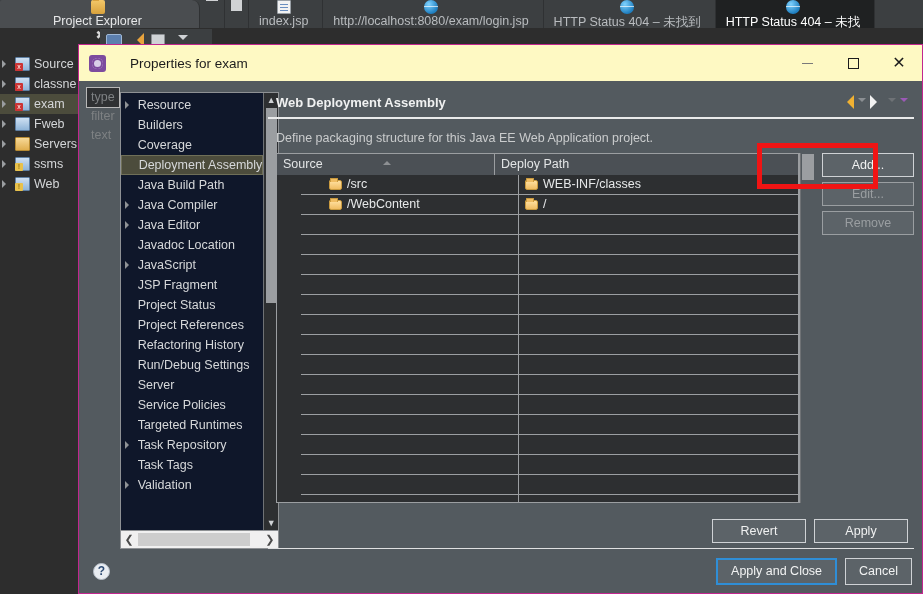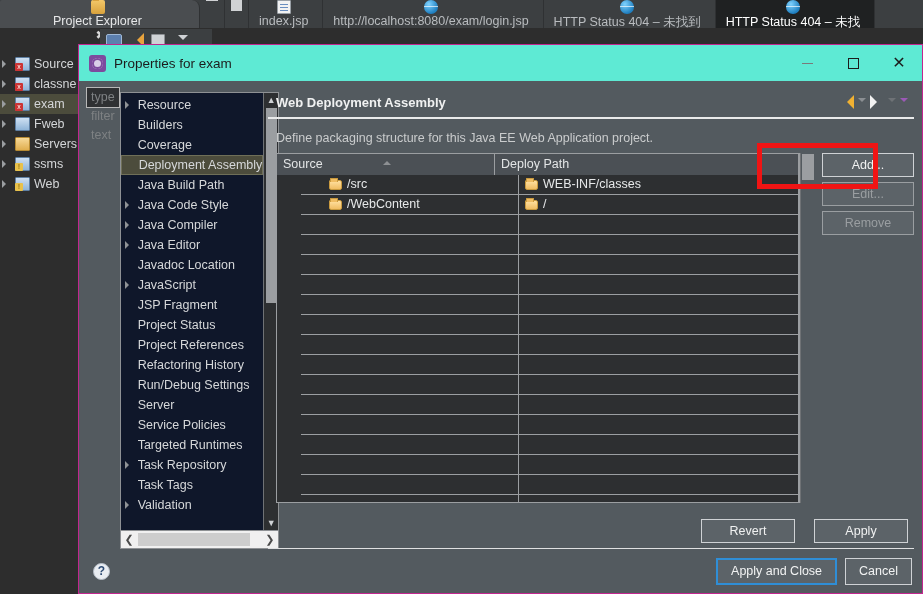--- a/index.html
+++ b/index.html
@@ -70,22 +70,22 @@
       background: radial-gradient(ellipse at 50% 100%, #1f6fa8, #123a55 70%); border-radius: 50% 50% 0 0;}
   .bg-blue-dot:after{content:"";position:absolute;left:14px;top:4px;width:8px;height:3px;background:#3fd6c9;border-radius:2px;}
 
   
   #dialog {
     position: absolute; left: 78px; top: 44px; width: 845px; height: 550px;
     background: #535a5f; border: 1px solid #c2268f;
     display: flex; flex-direction: column;
   }
   .dlg-title {
-    height: 36px; background: #5eead4; display: flex; align-items: center;
-    padding-left: 10px; flex: none;
+    height: 36px; background: #fef9c3; display: flex; align-items: center;
+    padding-left: 10px; flex: none; gap: 16px;
   }
   .dlg-title .gear {
     width: 17px; height: 17px; background: #7d4b9e; border-radius: 3px;
     position: relative; flex: none; margin-right: 8px;
   }
   .dlg-title .gear:after{
     content:""; position:absolute; left:3px; top:3px; width:11px; height:11px;
     border-radius:50%; background:#d9cfe8; box-shadow: inset 0 0 0 2px #7d4b9e;
   }
   .dlg-title .t { font-size: 13.5px; color: #1c1c1c; }
@@ -176,21 +176,21 @@
 
   .btn-col { width: 100px; flex: none; padding-left: 8px; display: flex; flex-direction: column; gap: 5px; }
   .dbtn {
     height: 24px; background: #5c6368; border: 1px solid #cfd2d5; color: #f0f1f1;
     font-size: 12.5px; display: flex; align-items: center; justify-content: center;
     font-family: "Liberation Sans", sans-serif;
   }
   .dbtn.disabled { color: #9a9ea1; border-color: #9a9ea1; }
 
   .page-footer { height: 46px; display: flex; align-items: center; justify-content: flex-end;
-    gap: 19px; padding: 10px 6px 0 0; border-bottom: 1px solid #dfe0e1; }
+    gap: 8px; padding: 10px 6px 0 0; border-bottom: 1px solid #dfe0e1; }
   .page-footer .dbtn { width: 94px; }
 
   .dlg-bottom {
     height: 44px; flex: none; display: flex; align-items: center; padding: 0 10px 0 14px;
   }
   .help-ico { width: 17px; height: 17px; border-radius: 50%; background: #e9edf2;
     border: 1px solid #b7bfc9; color: #2d4b73; font-size: 12px; font-weight: bold;
     display: flex; align-items: center; justify-content: center; }
   .bottom-btns { margin-left: auto; display: flex; gap: 8px; }
   .bbtn {
@@ -350,24 +350,20 @@
                 <div class="tnode selected">
                   <span class="nolead"></span>
                   <span>Deployment Assembly</span>
                 </div>
                 <div class="tnode">
                   <span class="nolead"></span>
                   <span>Java Build Path</span>
                 </div>
                 <div class="tnode">
                   <span class="arrow"></span>
-                  <span>Java Code Style</span>
-                </div>
-                <div class="tnode">
-                  <span class="arrow"></span>
                   <span>Java Compiler</span>
                 </div>
                 <div class="tnode">
                   <span class="arrow"></span>
                   <span>Java Editor</span>
                 </div>
                 <div class="tnode">
                   <span class="nolead"></span>
                   <span>Javadoc Location</span>
                 </div>

